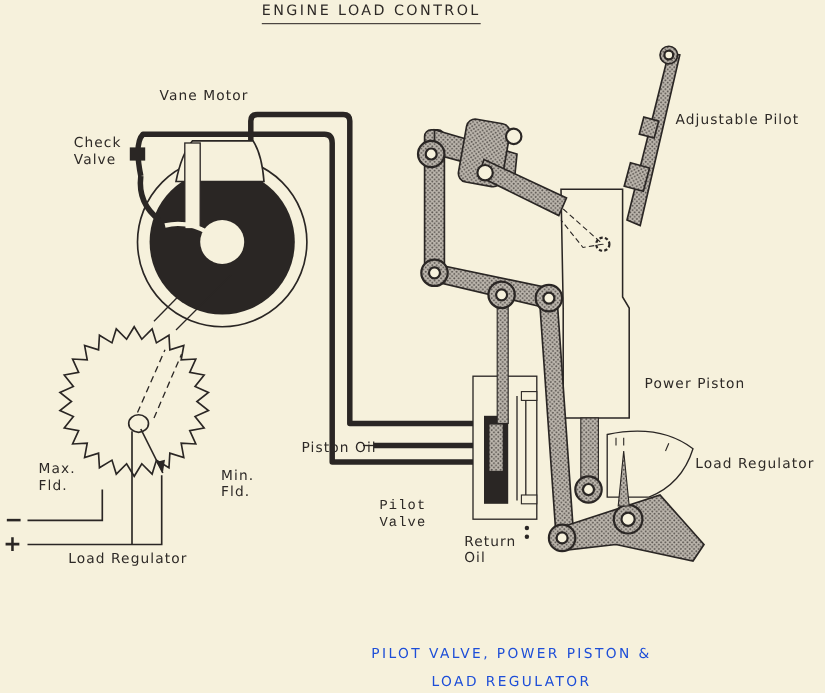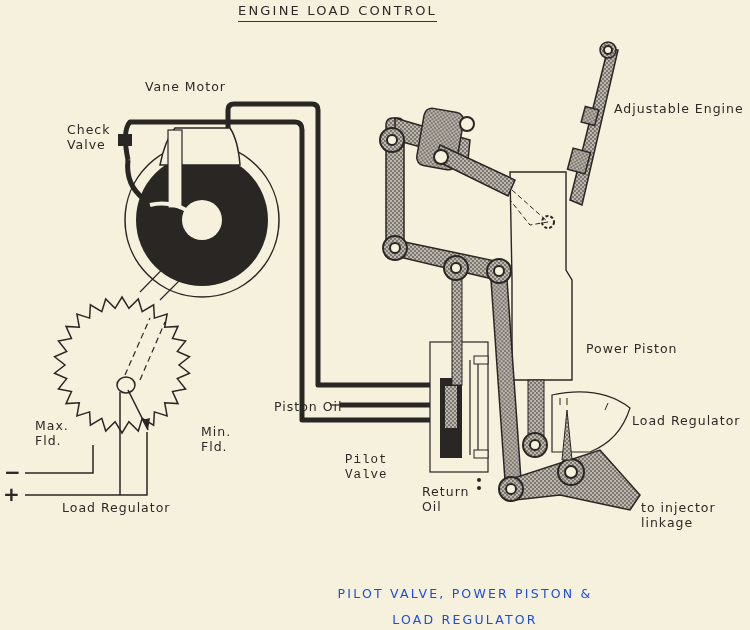--- a/index.html
+++ b/index.html
@@ -132,30 +132,28 @@
       <path d="M147 432 L147 495 L25 495" stroke="#2a2624" stroke-width="1.5" fill="none"></path>
       <line x1="340" y1="405" x2="330" y2="405" stroke="#2a2624" stroke-width="1.2"></line>
     </g>
   </svg>
 
   <div class="title">ENGINE LOAD CONTROL</div>
 
   <div class="label" style="left:145px; top:79px;">Vane Motor</div>
   <div class="label" style="left:67px; top:122px;">Check
 Valve</div>
-  <div class="label" style="left:614px; top:101px;">Adjustable Engine</div>
+  <div class="label" style="left:614px; top:101px;">Adjustable Pilot</div>
   <div class="label" style="left:586px; top:341px;">Power Piston</div>
   <div class="label" style="left:632px; top:413px;">Load Regulator</div>
   <div class="label" style="left:274px; top:399px;">Piston Oil</div>
   <div class="label" style="left:345px; top:453px;font-family:Liberation Mono, monospace;">Pilot
 Valve</div>
   <div class="label" style="left:422px; top:484px;">Return
 Oil</div>
-  <div class="label" style="left:641px; top:500px;">to injector
-linkage</div>
   <div class="label" style="left:35px; top:418px;">Max.
 Fld.</div>
   <div class="label" style="left:157px; top:424px;margin-left:44px;">Min.
 Fld.</div>
   <div class="label" style="left:62px; top:500px;">Load Regulator</div>
   <div class="sign" style="left:4px; top:460px;">−</div>
   <div class="sign" style="left:3px; top:482px;">+</div>
 
   <div class="caption" style="left:300px; top:586px; width:330px;">PILOT VALVE, POWER PISTON &amp;</div>
   <div class="caption" style="left:300px; top:612px; width:330px;">LOAD REGULATOR</div>

